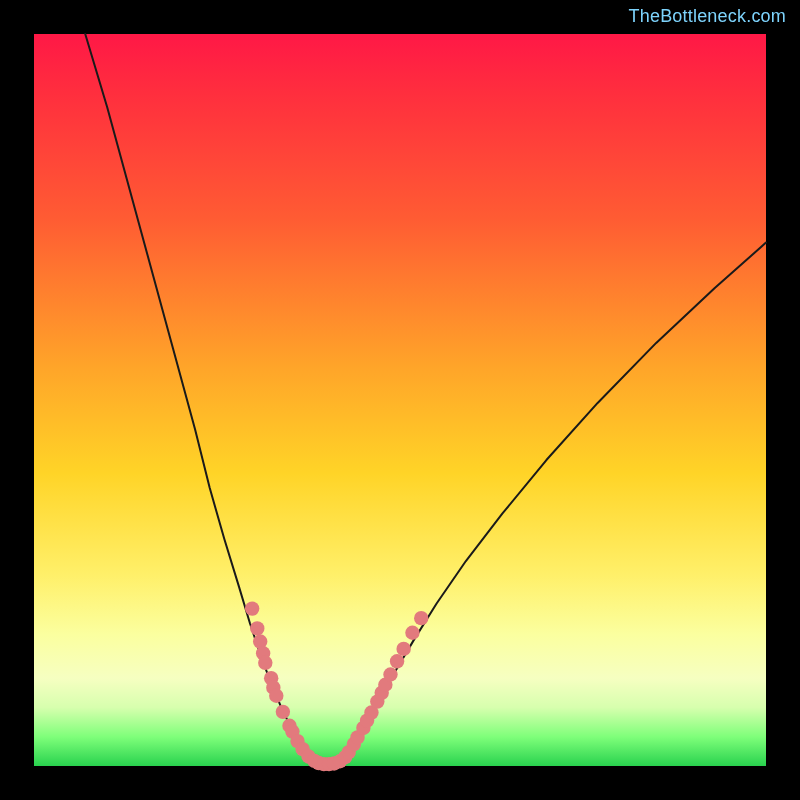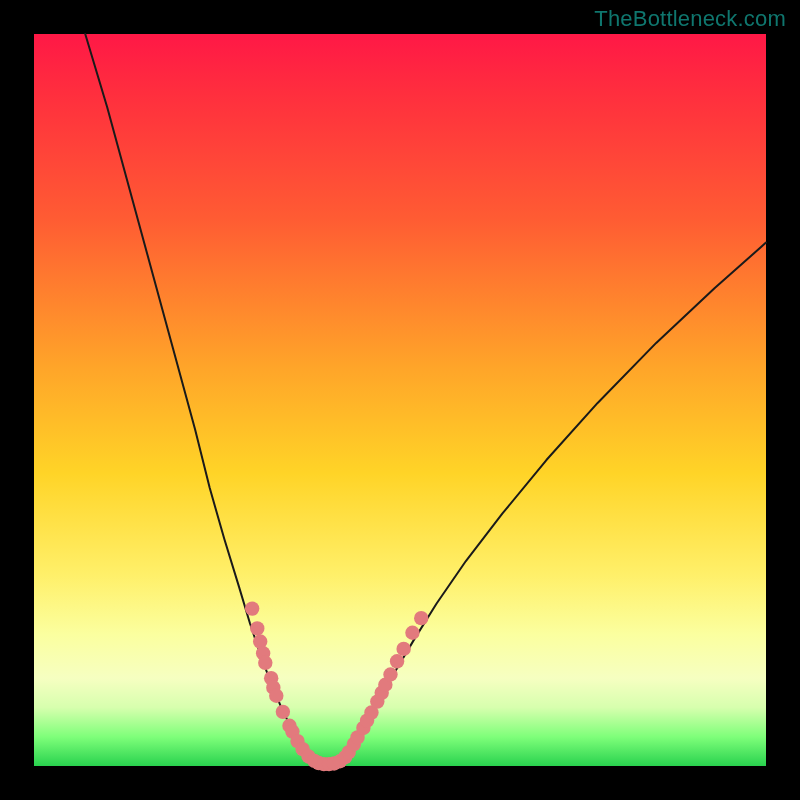--- a/index.html
+++ b/index.html
@@ -36,22 +36,22 @@
       #f6ffc1 88%,
       #d7ffae 92%,
       #7fff7a 96%,
       #29d24e 100%
     );
   }
   .watermark {
     position: absolute;
     top: 6px;
     right: 14px;
-    color: #0f766e;
-    font-size: 22px;
+    color: #7dd3fc;
+    font-size: 18px;
     font-weight: 500;
     letter-spacing: 0.2px;
     z-index: 10;
   }
   svg.curves {
     position: absolute;
     left: 0;
     top: 0;
     width: 732px;
     height: 732px;

